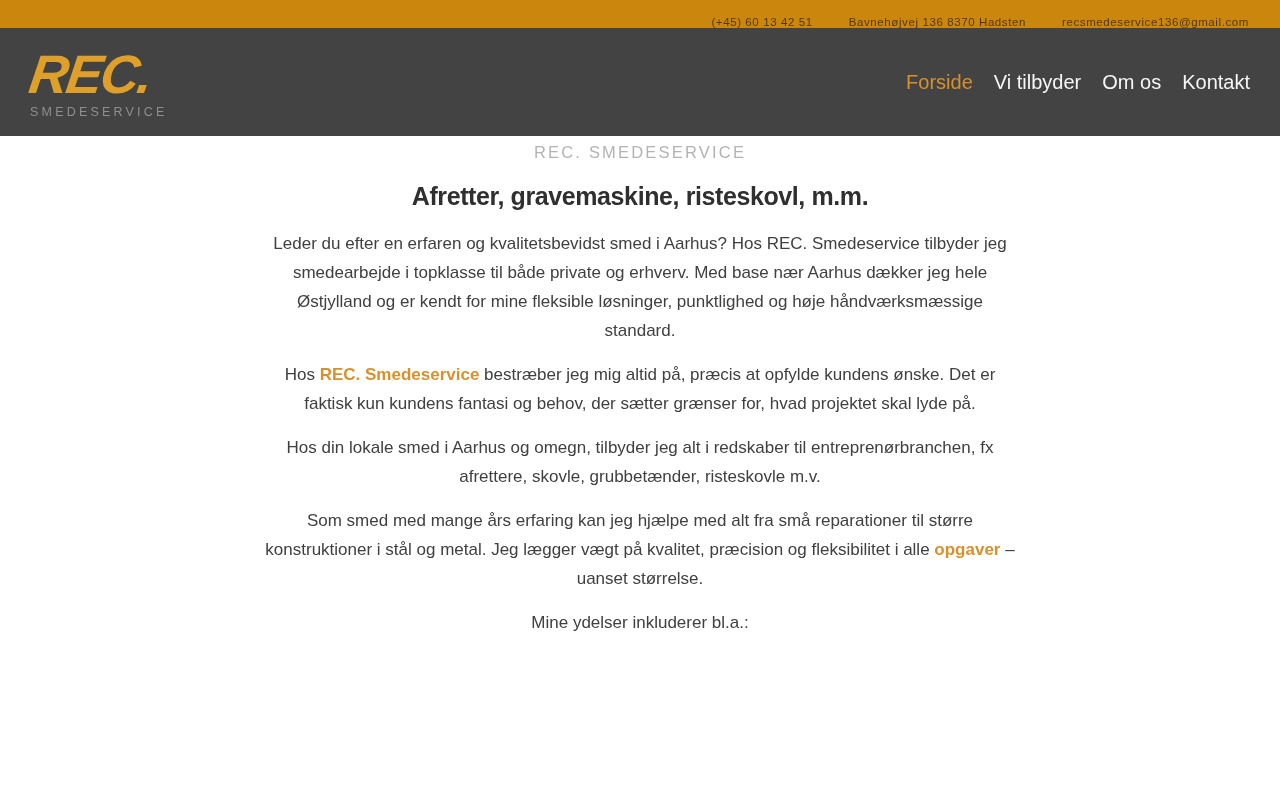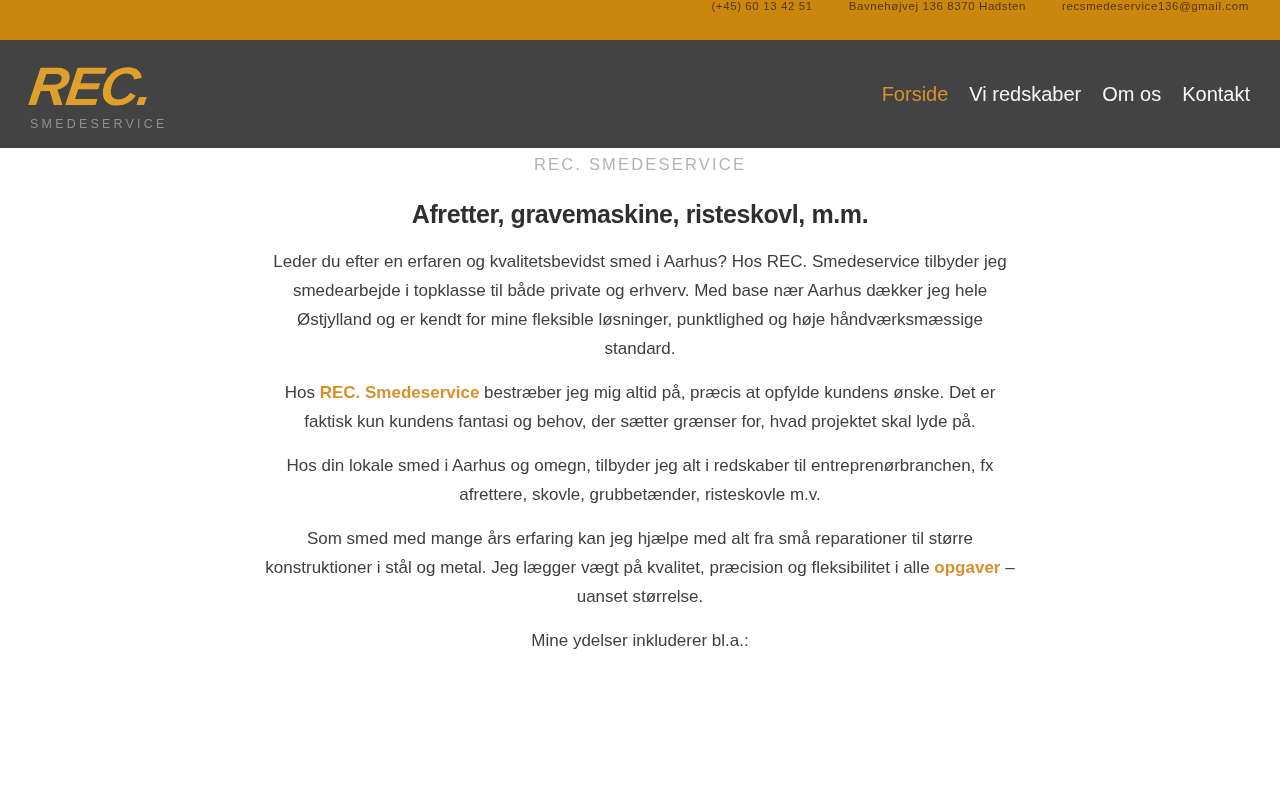--- a/index.html
+++ b/index.html
@@ -4,24 +4,24 @@
 <style>
   * { margin: 0; padding: 0; box-sizing: border-box; }
   html, body {
     width: 1280px; height: 800px; overflow: hidden;
     background: #ffffff;
     font-family: "Liberation Sans", sans-serif;
   }
 
   
   .topbar {
-    height: 40px;
+    height: 28px;
     background: #CB860E;
     display: flex;
-    align-items: flex-start;
+    align-items: flex-end;
     justify-content: flex-end;
     gap: 36px;
     padding-right: 31px;
     font-size: 11.5px;
     letter-spacing: 0.6px;
     color: rgba(20, 18, 10, 0.68);
   }
   .topbar span { cursor: default; }
 
   
@@ -75,21 +75,21 @@
   .h1 {
     margin: 21px auto 0;
     max-width: 625px;
     font-size: 32px;
     line-height: 41px;
     font-weight: bold;
     letter-spacing: -0.8px;
     color: #2F2F2F;
   }
   .h2 {
-    margin-top: 26px;
+    margin-top: 20px;
     font-size: 25px;
     font-weight: bold;
     letter-spacing: -0.4px;
     color: #2F2F2F;
   }
   .main p {
     margin-top: 15px;
     font-size: 17px;
     line-height: 29px;
   }
@@ -117,21 +117,21 @@
   <span>recsmedeservice136@gmail.com</span>
 </div>
 
 <div class="header">
   <div class="logo">
     <div class="logo-main">REC.</div>
     <div class="logo-sub">SMEDESERVICE</div>
   </div>
   <nav class="nav">
     <a class="active">Forside</a>
-    <a>Vi redskaber</a>
+    <a>Vi tilbyder</a>
     <a>Om os</a>
     <a>Kontakt</a>
   </nav>
 </div>
 
 <div class="main">
   <div class="eyebrow">REC. SMEDESERVICE</div>
   <h2 class="h2">Afretter, gravemaskine, risteskovl, m.m.</h2>
 
   <p class="first">Leder du efter en erfaren og kvalitetsbevidst smed i Aarhus? Hos REC. Smedeservice tilbyder jeg smedearbejde i topklasse til både private og erhverv. Med base nær Aarhus dækker jeg hele Østjylland og er kendt for mine fleksible løsninger, punktlighed og høje håndværksmæssige standard.</p>

